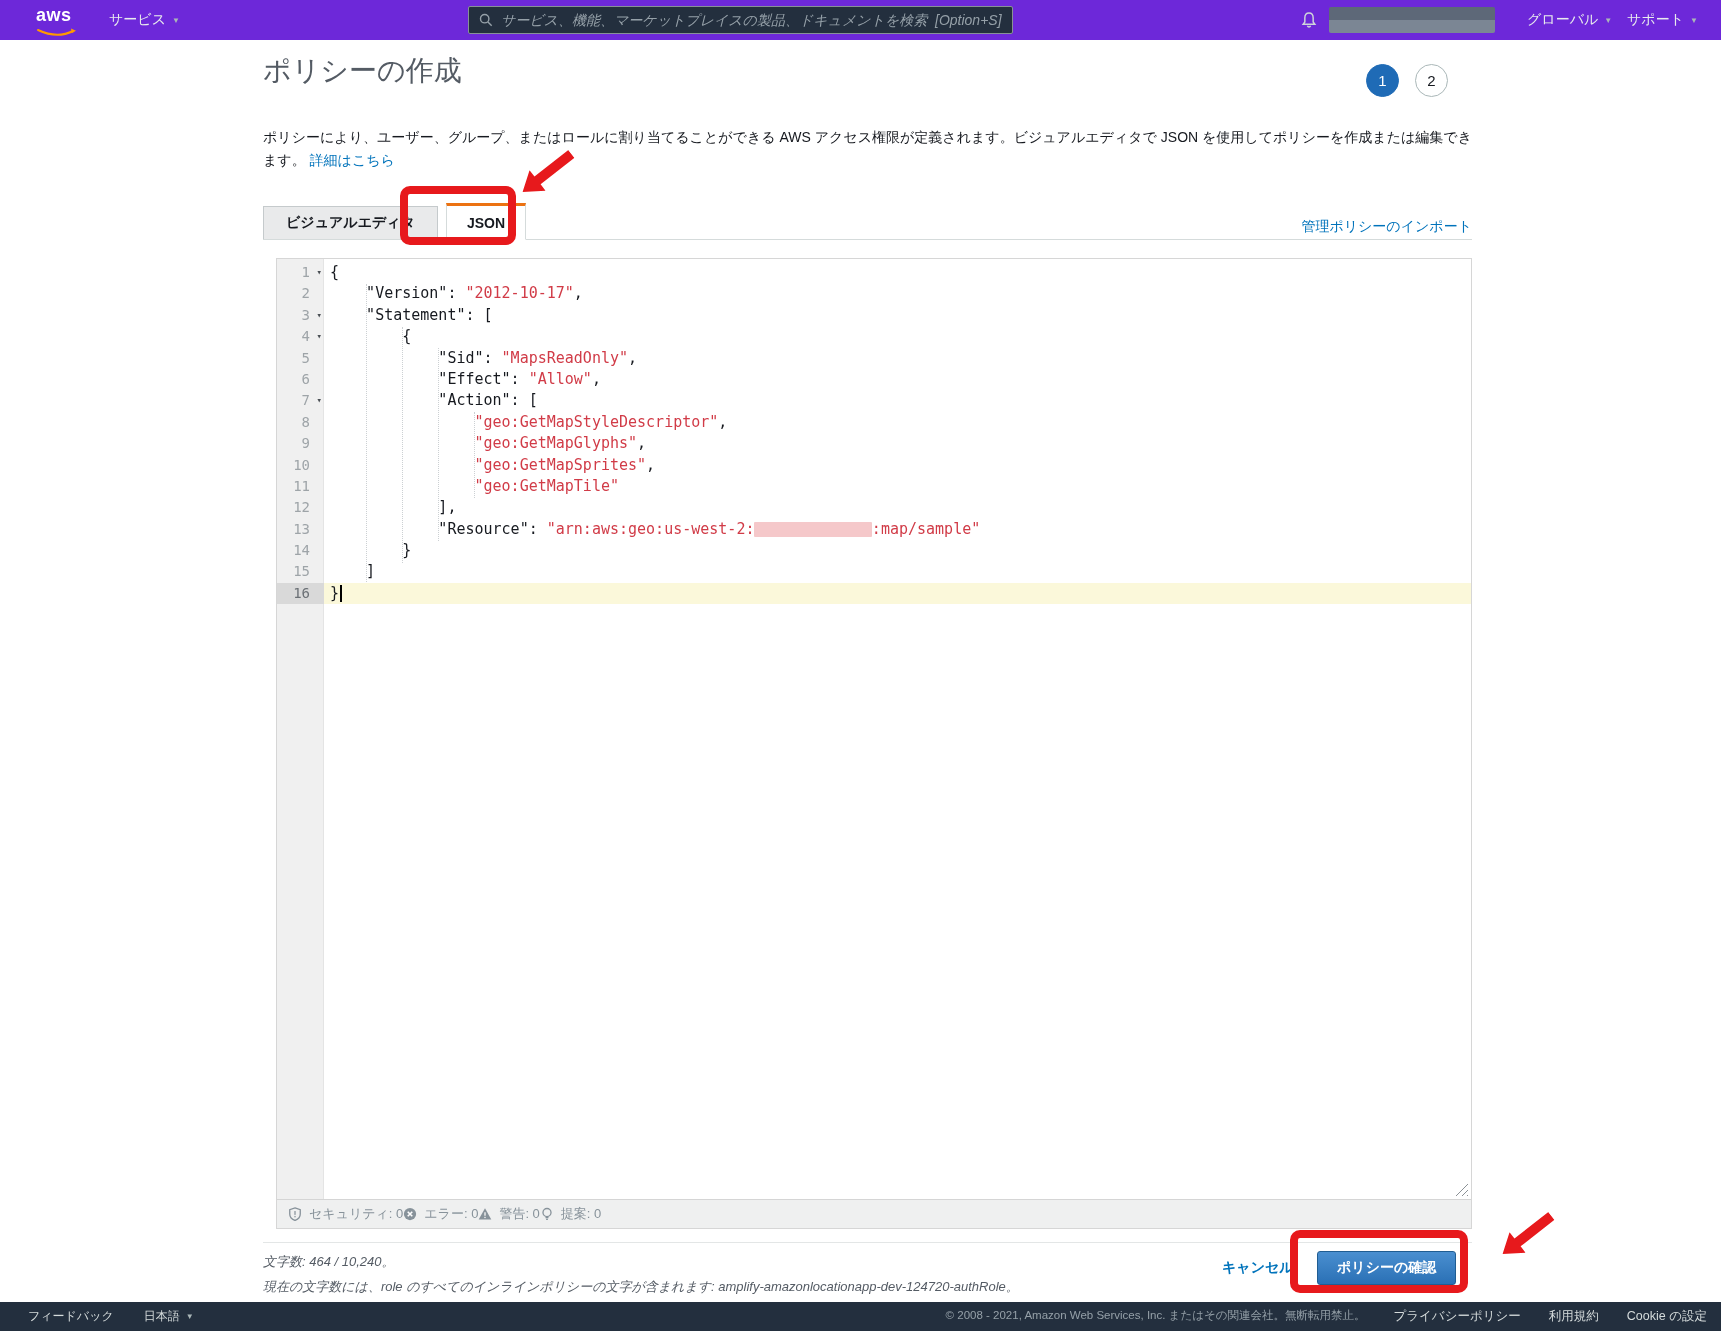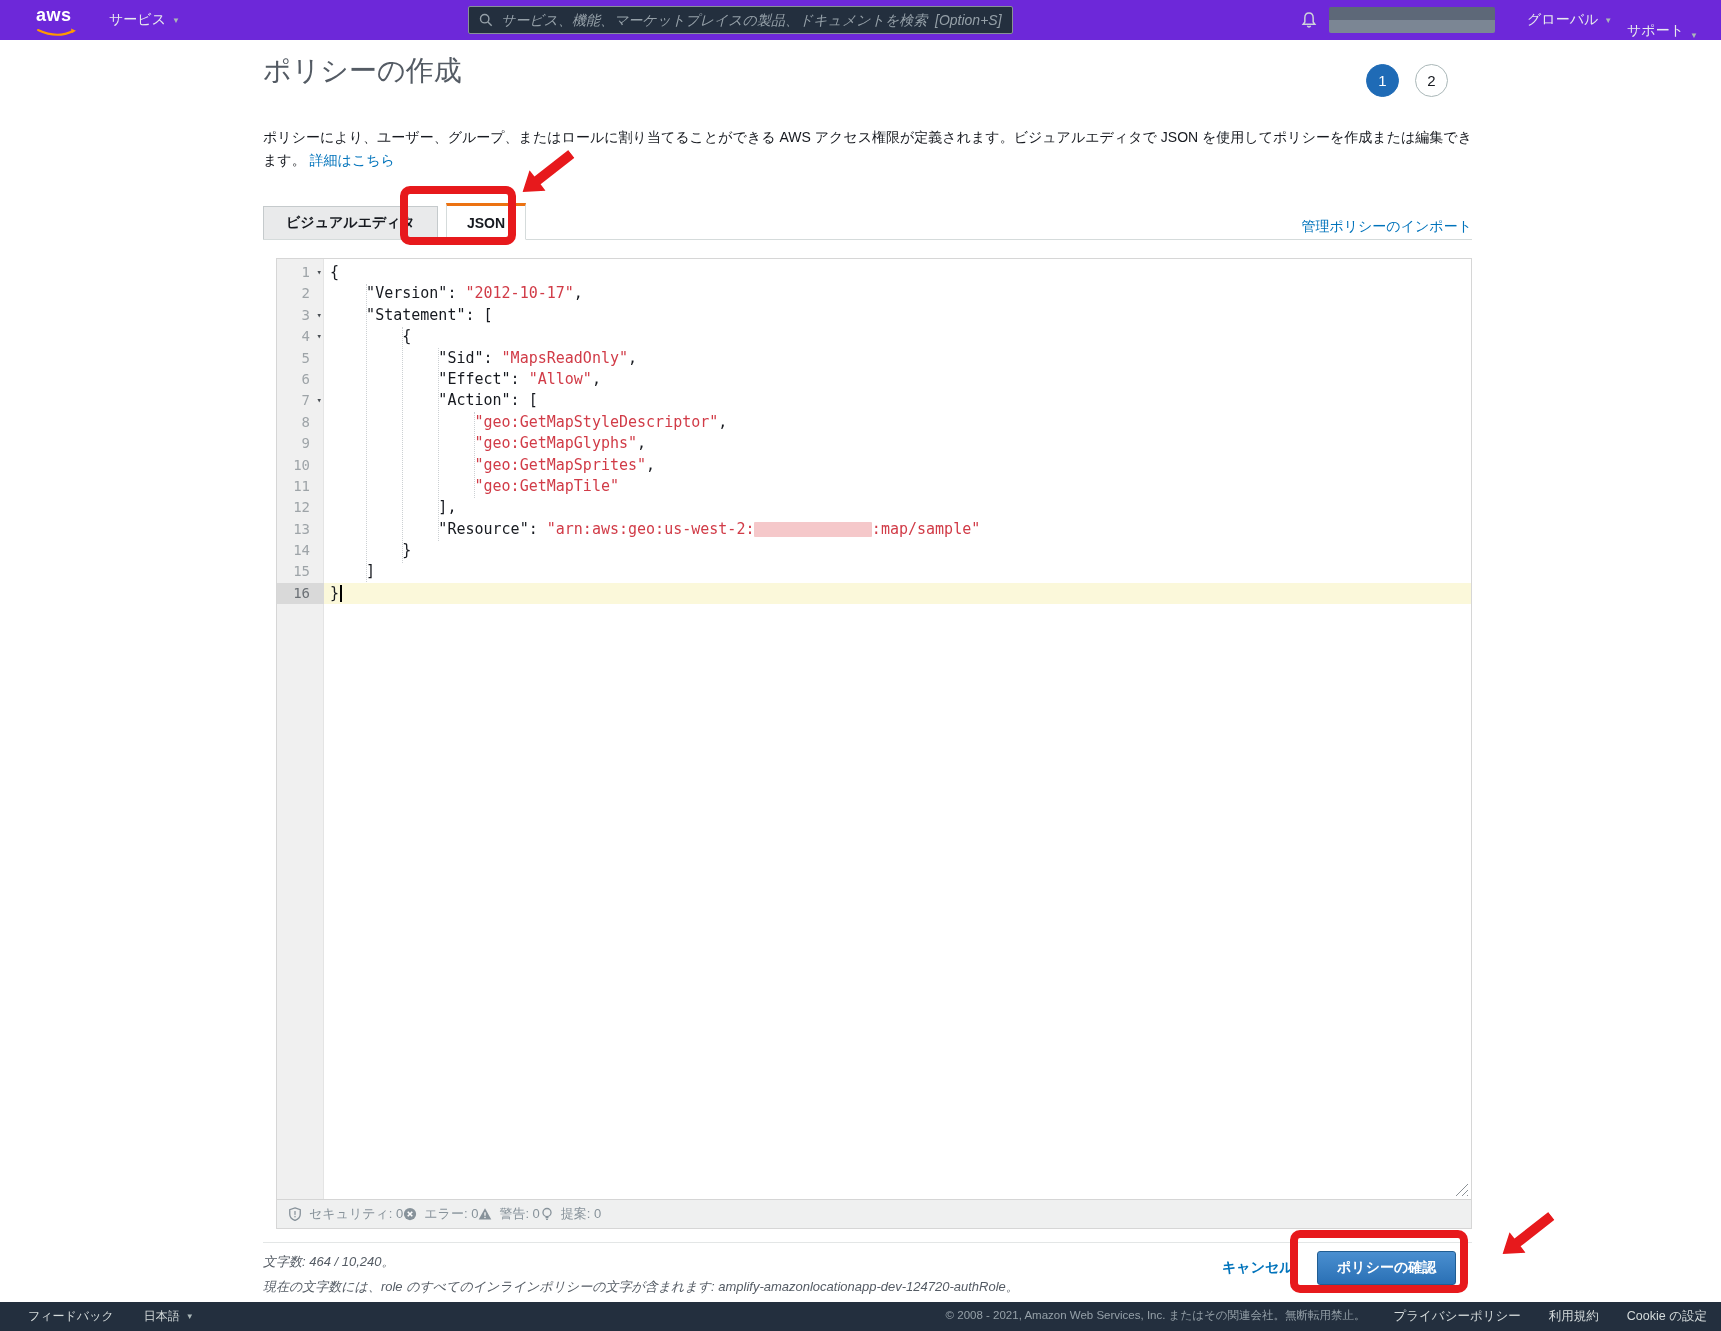--- a/index.html
+++ b/index.html
@@ -124,21 +124,21 @@
       <svg width="18" height="18" viewBox="0 0 16 16">
         <path d="M8 1.8 C5.7 1.8 4.3 3.7 4.3 6.2 V9.8 L2.8 11.8 H13.2 L11.7 9.8 V6.2 C11.7 3.7 10.3 1.8 8 1.8 Z" fill="none" stroke="#cfd5da" stroke-width="1.3"></path>
         <path d="M6.6 13.2 a1.5 1.6 0 0 0 2.8 0" fill="none" stroke="#cfd5da" stroke-width="1.3"></path>
       </svg>
     </div>
     <div class="acct-redact"></div>
     <div class="nav-item" style="left:1527px;">
       <span>グローバル</span>
       <span class="caret">▼</span>
     </div>
-    <div class="nav-item" style="left:1627px;align-items:flex-end;">
+    <div class="nav-item" style="left:1627px;">
       <span>サポート</span>
       <span class="caret">▼</span>
     </div>
   </div>
 
   <h1 class="page-title">ポリシーの作成</h1>
   <div class="steps">
       <div class="step active">1</div>
       <div class="step">2</div>
     </div>

